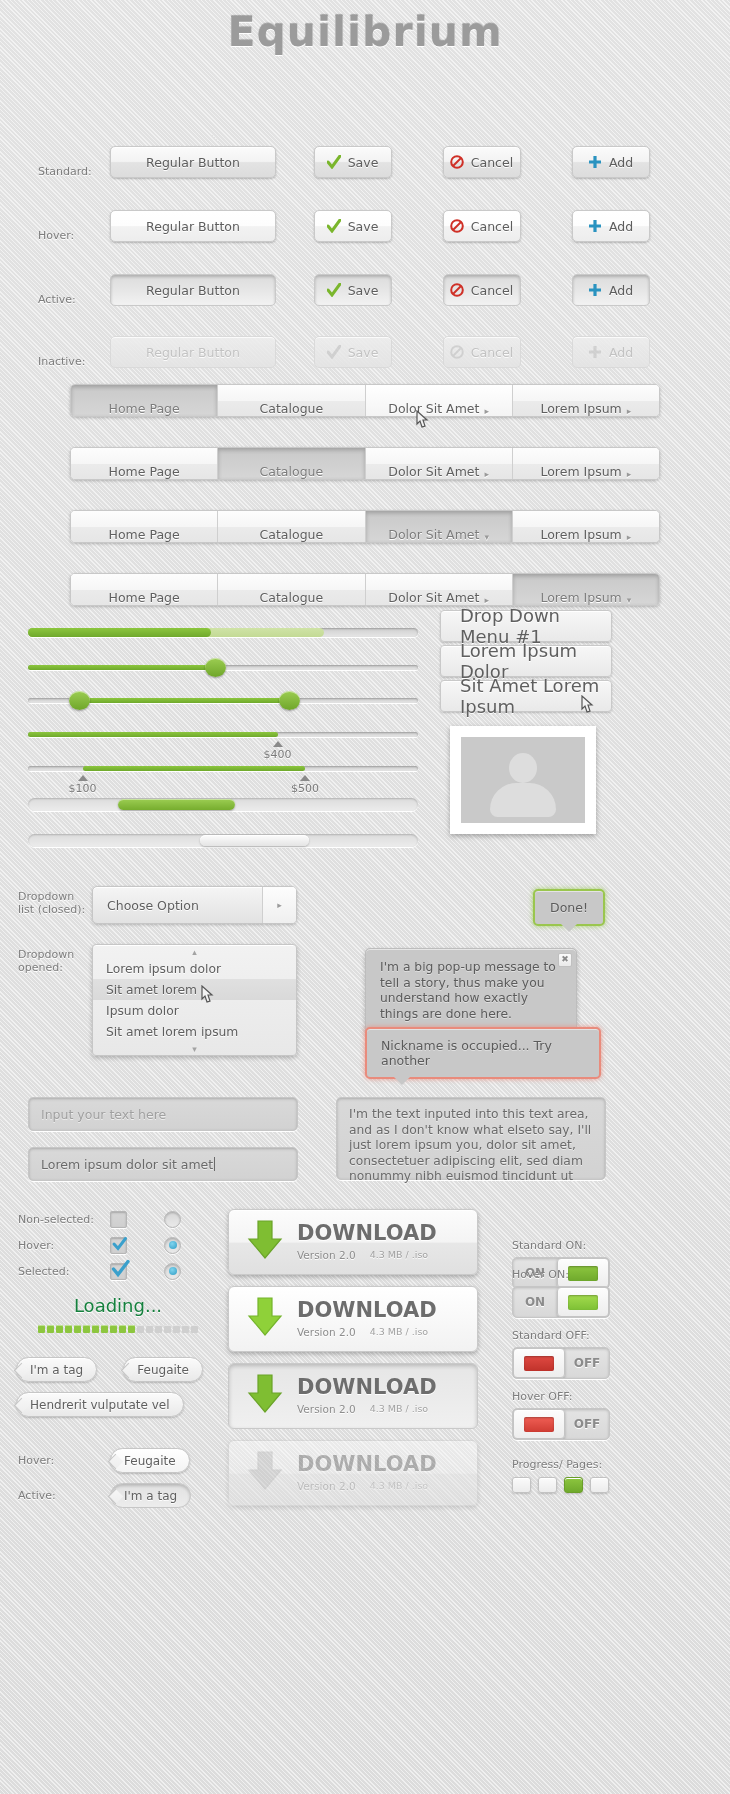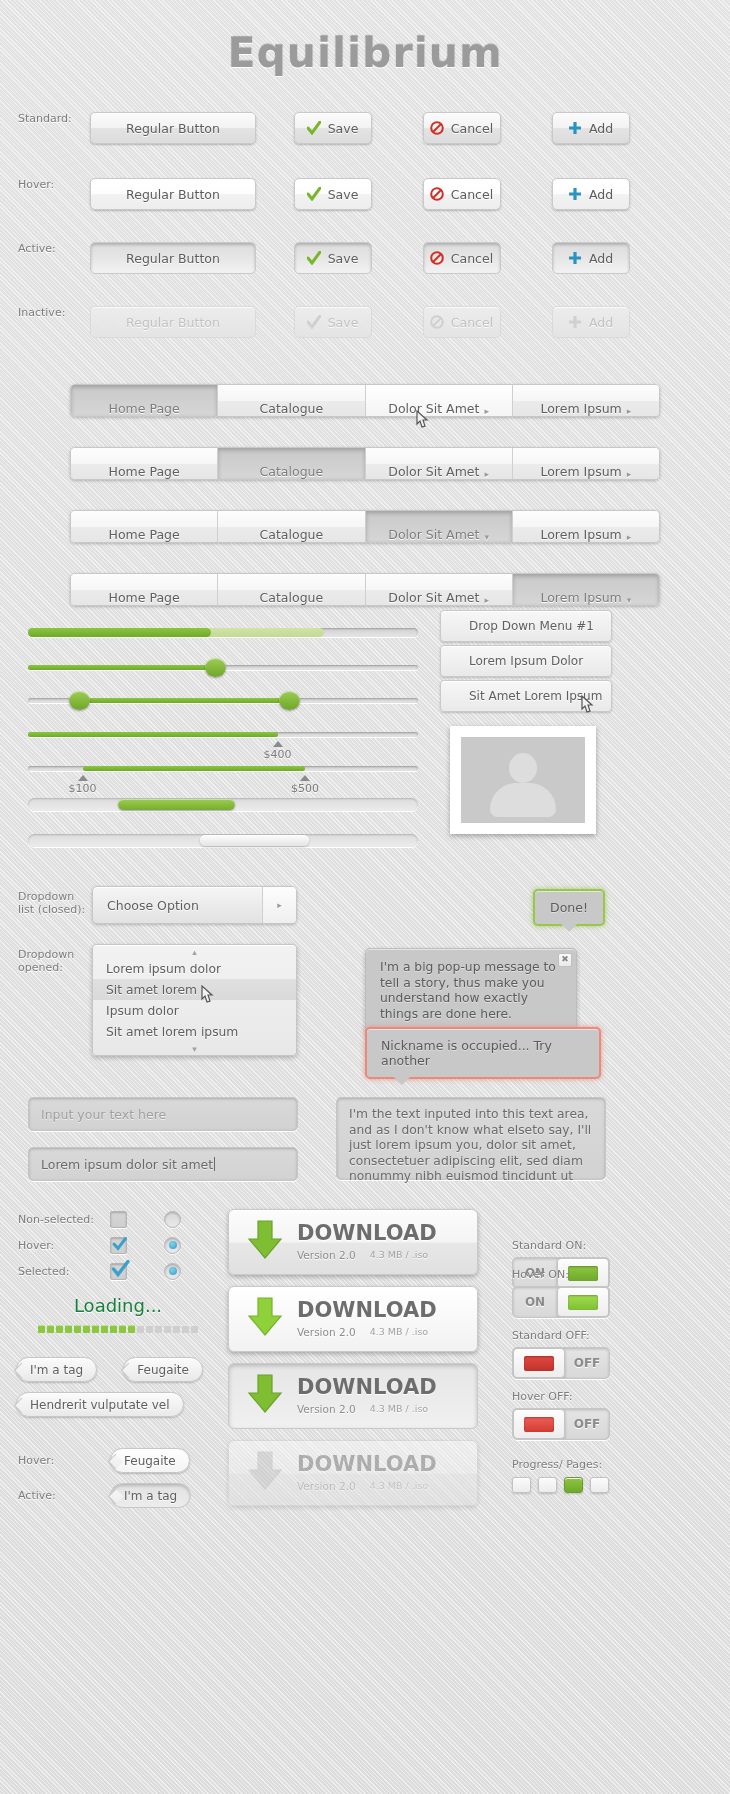--- a/index.html
+++ b/index.html
@@ -9,21 +9,21 @@
     background:
       repeating-linear-gradient(45deg, rgba(255,255,255,.55) 0 1px, rgba(0,0,0,0) 1px 3px),
       linear-gradient(180deg,#e2e2e2,#dcdcdc);
     background-color:#dedede;
     width:730px; height:1794px; position:relative;
     color:#6a6a6a; -webkit-font-smoothing:antialiased;
   }
   .wrap{ position:relative; width:730px; height:1794px; }
 
   
-  .header{ text-align:center; padding-top:29px; }
+  .header{ text-align:center; padding-top:8px; }
   .title{
     font-size:41px; font-weight:bold; letter-spacing:1px;
     color:#9b9b9b; text-shadow:0 1px 0 #fff, 0 -1px 1px rgba(0,0,0,.28);
   }
   .subtitle{
     font-size:17px; color:#a5a5a5; margin-top:4px; letter-spacing:.3px;
     text-shadow:0 1px 0 #fff;
   }
 
   
@@ -39,21 +39,21 @@
   .btn.hoverst{ background:linear-gradient(180deg,#ffffff 0%,#fdfdfd 50%,#f2f2f2 52%,#ededed 100%); }
   .btn.active{ background:linear-gradient(180deg,#dcdcdc 0%,#e6e6e6 50%,#f2f2f2 100%);
                box-shadow:inset 0 2px 3px rgba(0,0,0,.2); }
   .btn.inactive{ color:#bdbdbd; border-color:#d8d8d8;
     background:linear-gradient(180deg,#eeeeee,#e4e4e4); box-shadow:inset 0 1px 0 #fff; opacity:.85; }
   .btn.wide{ width:166px; }
   .btn.sm{ width:78px; }
 
   .ico{ width:14px; height:14px; display:inline-block; flex:none; }
 
-  .row-btn{ display:flex; align-items:flex-start; }
+  .row-btn{ display:flex; align-items:flex-end;margin-left:20px; }
   .row-btn .lbl{ width:78px; flex:none; padding-left:18px; }
   .cell{ width:129px; display:flex; justify-content:center; }
   .cell.c1{ width:190px; }
 
   
   .tabs{
     display:flex; width:590px; margin:0 auto; height:33px;
     border:1px solid #c8c8c8; border-radius:5px; overflow:hidden;
     box-shadow:0 1px 3px rgba(0,0,0,.22), inset 0 1px 0 #fff;
     background:linear-gradient(180deg,#fdfdfd,#ececec);
@@ -66,22 +66,22 @@
   }
   .tab:last-child{ border-right:none; }
   .tab.sel{ background:linear-gradient(180deg,#c9c9c9,#d6d6d6);
     box-shadow:inset 0 2px 4px rgba(0,0,0,.22); color:#7c7c7c; }
   .tab.hov{ background:linear-gradient(180deg,#ffffff,#f4f4f4); }
   .arr{ font-size:9px; color:#9a9a9a; }
 
   
   .ddmenu{ width:172px; }
   .ddmenu .item{
-    height:32px; display:flex; align-items:center; padding-left:28px;
-    font-size:12px; color:#5f5f5f; text-shadow:0 1px 0 #fff;
+    height:32px; display:flex; align-items:center; padding-left:19px;
+    font-size:18px; color:#5f5f5f; text-shadow:0 1px 0 #fff;
     border:1px solid #c9c9c9; border-radius:4px; margin-bottom:3px;
     background:linear-gradient(180deg,#f7f7f7,#e9e9e9);
     box-shadow:0 1px 2px rgba(0,0,0,.18), inset 0 1px 0 #fff; cursor:pointer;
   }
 
   
   .track{
     position:relative; height:9px; border-radius:5px;
     background:linear-gradient(180deg,#cfcfcf,#e6e6e6);
     box-shadow:inset 0 1px 2px rgba(0,0,0,.25), 0 1px 0 #fff;

